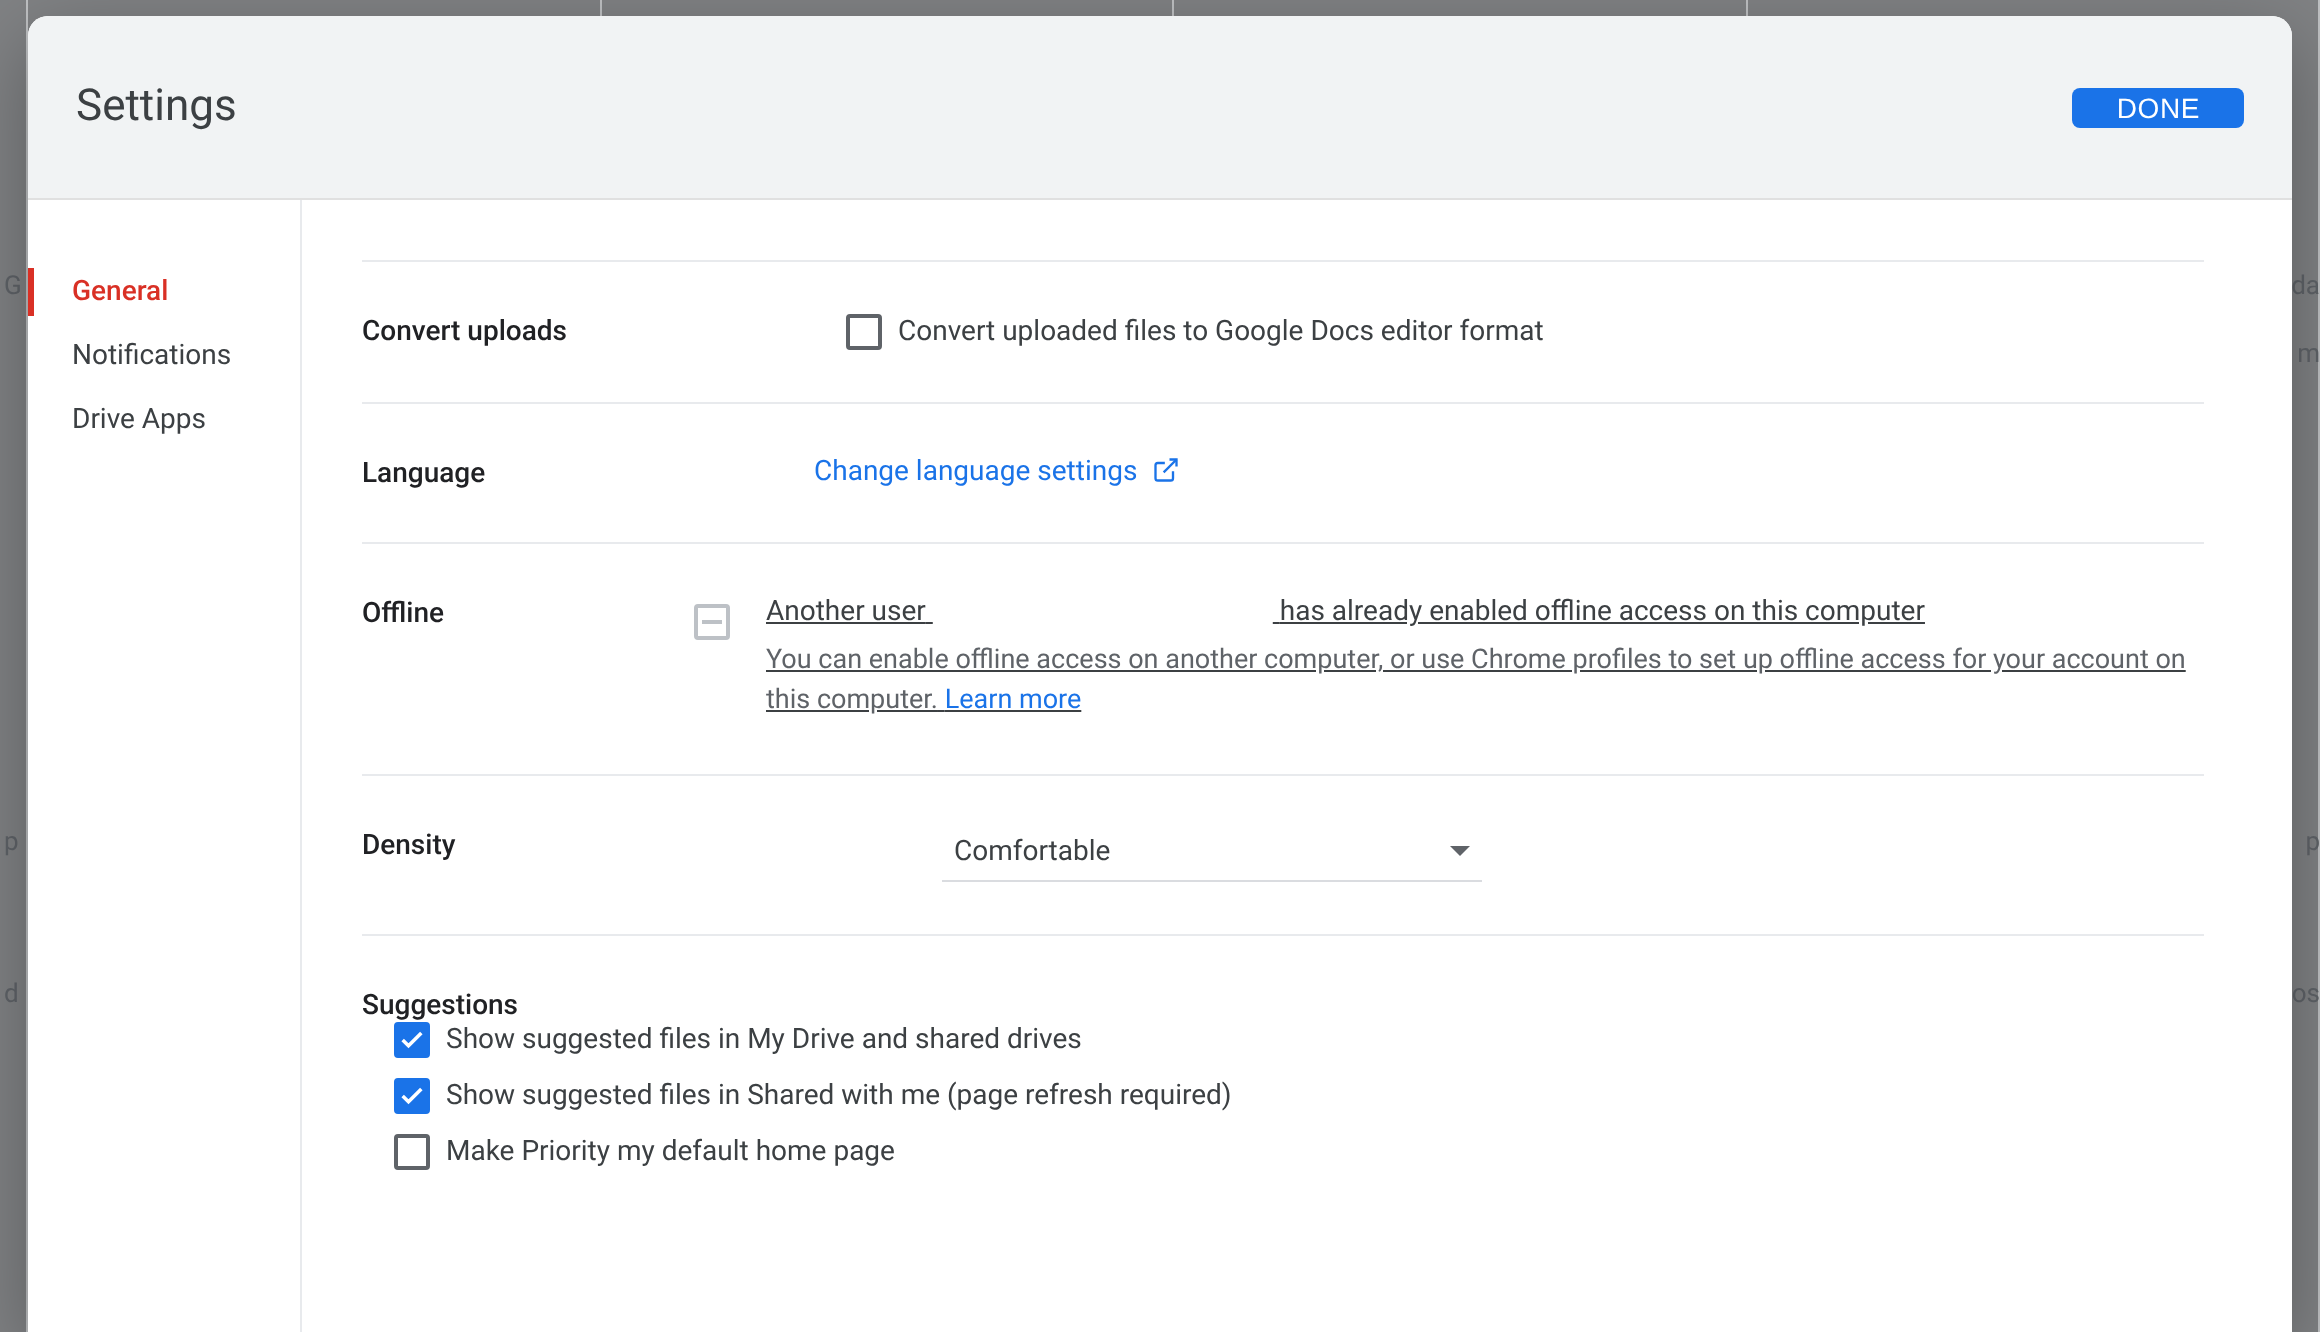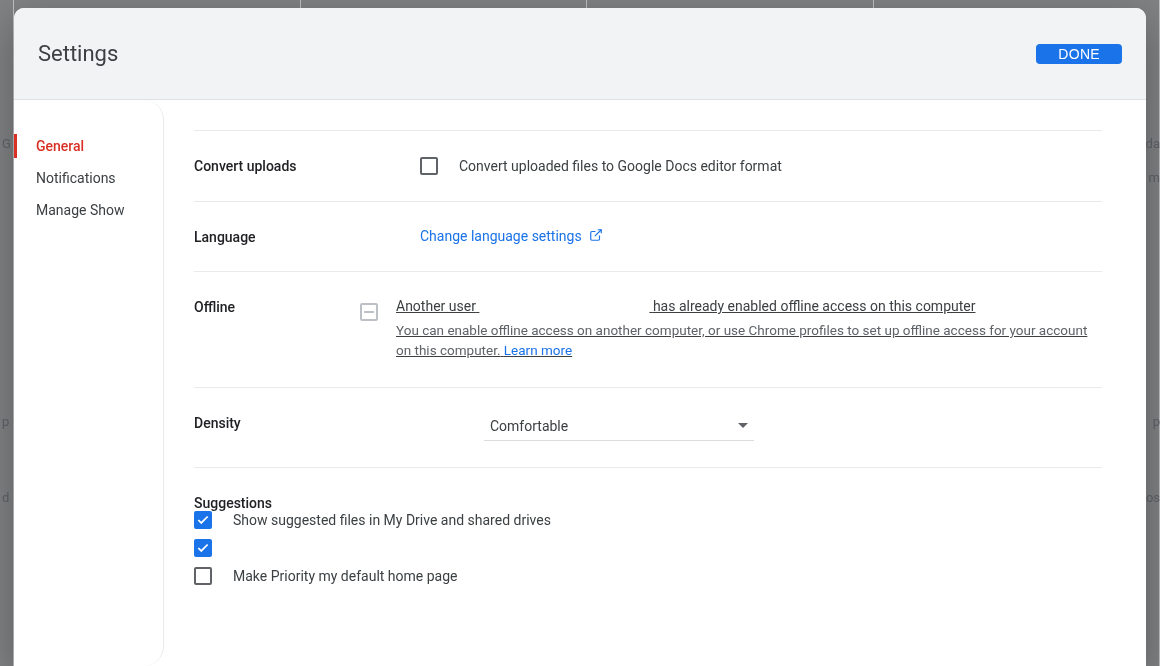--- a/index.html
+++ b/index.html
@@ -59,24 +59,23 @@
     font-weight: 500;
     letter-spacing: .3px;
     cursor: pointer;
   }
   .modal-body {
     display: flex;
     flex: 1;
     min-height: 0;
   }
   .sidebar {
-    width: 150px;
+    width: 137px;
     border-right: 1px solid #e8eaed;
     padding-top: 30px;
-    border-radius: 20px;
   }
   .sidebar-item {
     padding: 8px 8px 8px 22px;
     font-size: 14px;
     cursor: pointer;
     color: #3c4043;
   }
   .sidebar-item.active {
     color: #d93025;
     font-weight: 500;
@@ -109,22 +108,23 @@
   }
   .row-body {
     flex: 1;
     font-size: 14px;
     color: #3c4043;
   }
   .offcol { width: 36px; }
   .chk-row {
     display: flex;
     align-items: center;
-    gap: 21px;
+    gap: 8px;
     margin-bottom: 10px;
+    margin-left: 16px;
   }
   .chk-row:last-child { margin-bottom: 0; }
   .chk {
     width: 18px; height: 18px;
     border: 2px solid #5f6368;
     border-radius: 2px;
     flex-shrink: 0;
     cursor: pointer;
     display: inline-flex;
     align-items: center;
@@ -202,21 +202,21 @@
 
     <div class="modal-body">
       <div class="sidebar">
         <div class="sidebar-item active">
           <span>General</span>
         </div>
         <div class="sidebar-item">
           <span>Notifications</span>
         </div>
         <div class="sidebar-item">
-          <span>Manage Show</span>
+          <span>Drive Apps</span>
         </div>
       </div>
 
       <div class="content">
 
         <div class="row">
           <div class="row-label">Convert uploads</div>
           <div class="offcol"></div>
           <div class="row-body">
             <div class="chk-row">
@@ -282,20 +282,21 @@
                   </svg>
               </span>
               <span>Show suggested files in My Drive and shared drives</span>
             </div>
             <div class="chk-row">
               <span class="chk checked">
                 <svg viewBox="0 0 24 24">
                     <path d="M20 6L9 17l-5-5" fill="none" stroke="#fff" stroke-width="3"></path>
                   </svg>
               </span>
+              <span>Show suggested files in Shared with me (page refresh required)</span>
             </div>
             <div class="chk-row">
               <span class="chk"></span>
               <span>Make Priority my default home page</span>
             </div>
           </div>
         </div>
 
       </div>
     </div>

